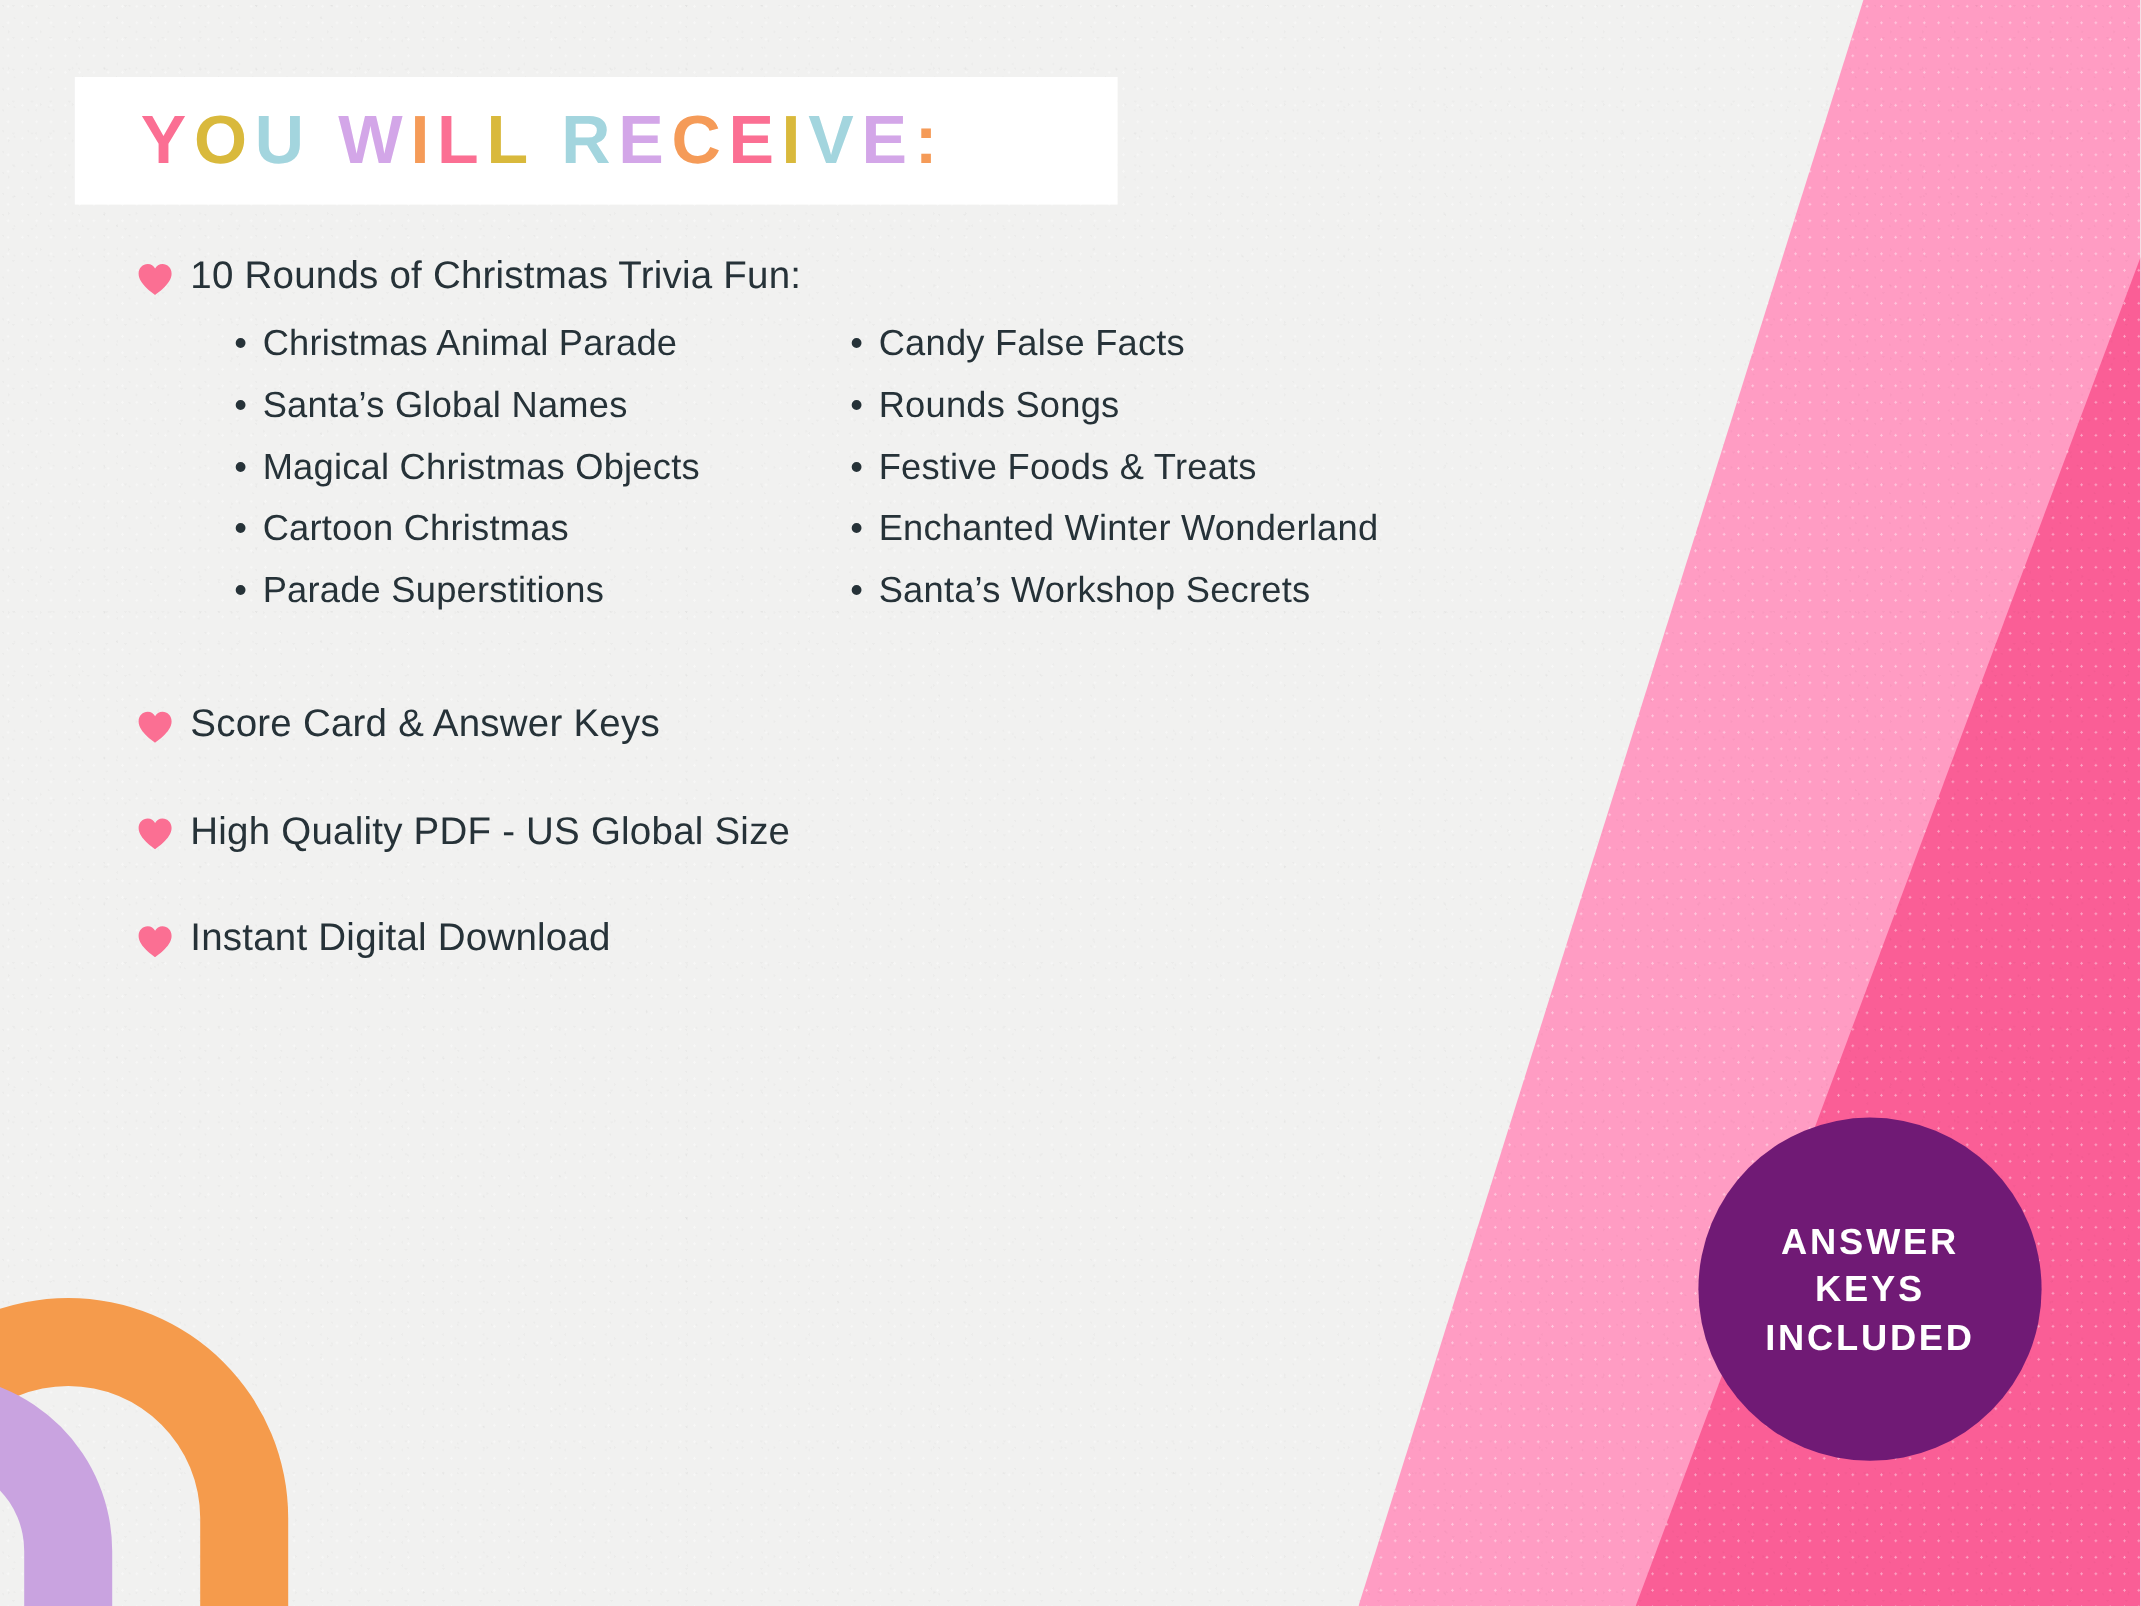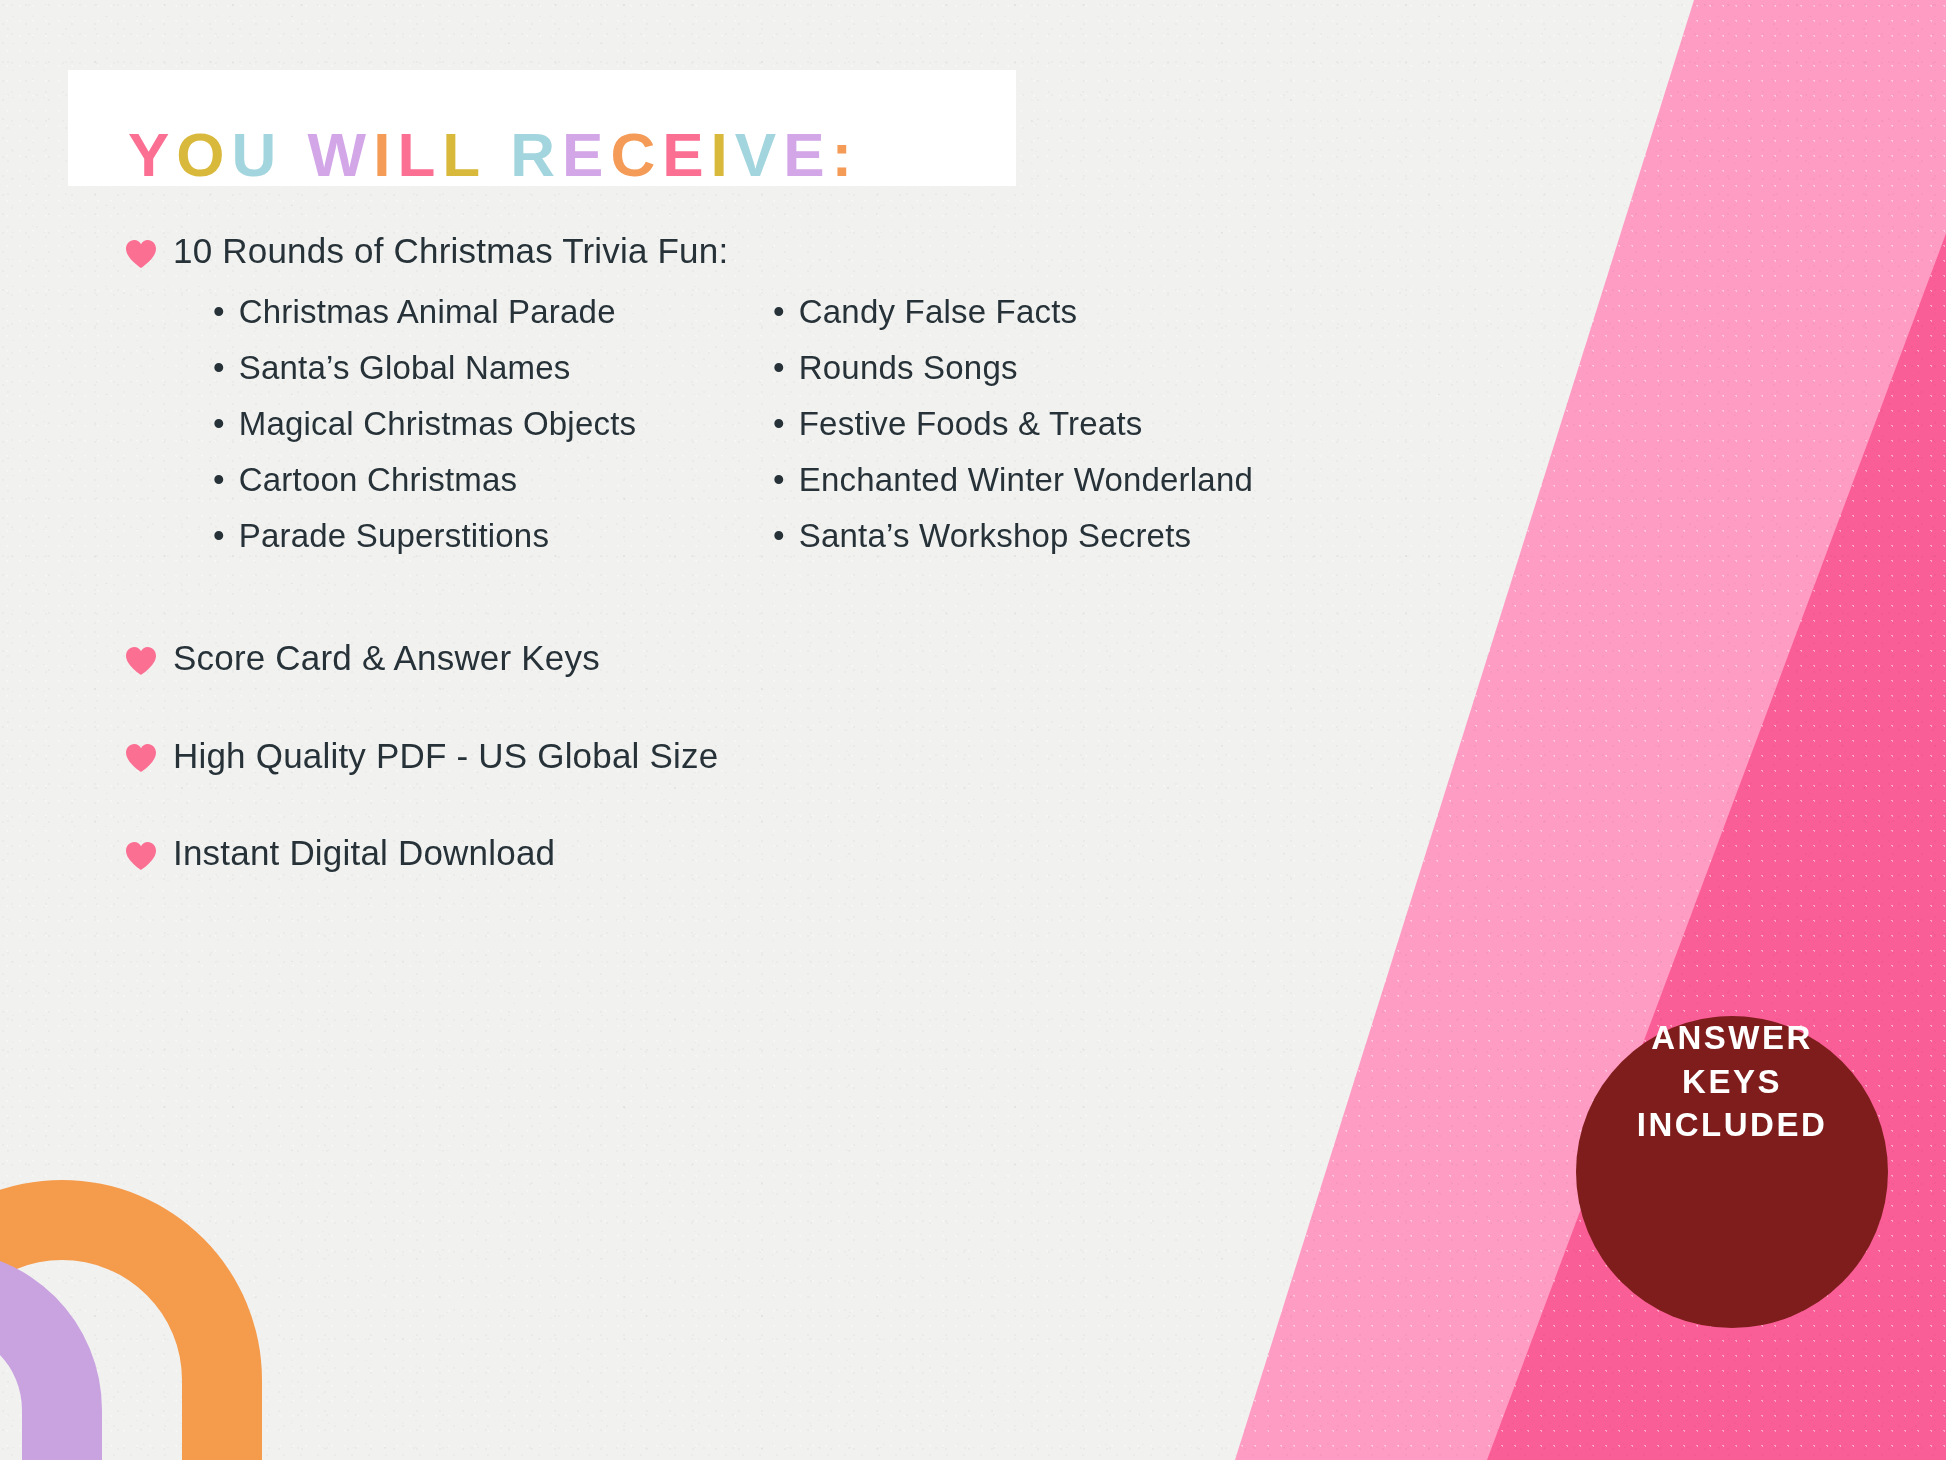--- a/index.html
+++ b/index.html
@@ -38,21 +38,21 @@
     clip-path: polygon(100% 16%, 100% 100%, 49% 100%);
   }
 
   
   #rainbow { position:absolute; left:-148px; bottom:-120px; width:420px; height:500px; z-index:2; }
 
   
   #title-banner {
     position:absolute; left:68px; top:70px; width:948px; height:116px;
     background:#ffffff; z-index:4;
-    display:flex; align-items:flex-end;
+    display:flex; align-items:center;
   }
   #title-text {
     padding-left:60px;
     font-size:62px;
     font-weight:bold;
     letter-spacing:7px;
     line-height:1;
     white-space:pre;
     font-family:"Liberation Sans", sans-serif;
   }
@@ -76,23 +76,23 @@
     margin:22px 0 10px 88px; row-gap:18px;
   }
   .sub-item { display:flex; align-items:baseline; font-size:33px; color:#263238; letter-spacing:.2px; }
   .sub-dot { flex:0 0 auto; margin-right:14px; font-size:33px; line-height:1; }
 
   .spacer-1 { height:30px; }
   .spacer-2 { height:42px; }
 
   
   #badge {
-    position:absolute; left:1576px; top:1016px; width:312px; height:312px;
-    border-radius:50%; background:#7f1d1d; z-index:5;
-    display:flex; flex-direction:column; align-items:center; justify-content:flex-start;
+    position:absolute; left:1544px; top:1016px; width:312px; height:312px;
+    border-radius:50%; background:#701a75; z-index:5;
+    display:flex; flex-direction:column; align-items:center; justify-content:center;
     text-align:center;
   }
   #badge div {
     color:#ffffff; font-weight:bold; font-size:33px; letter-spacing:2.5px; line-height:1.32;
     font-family:"Liberation Sans", sans-serif;
   }
 </style>
 </head>
 <body>
 

